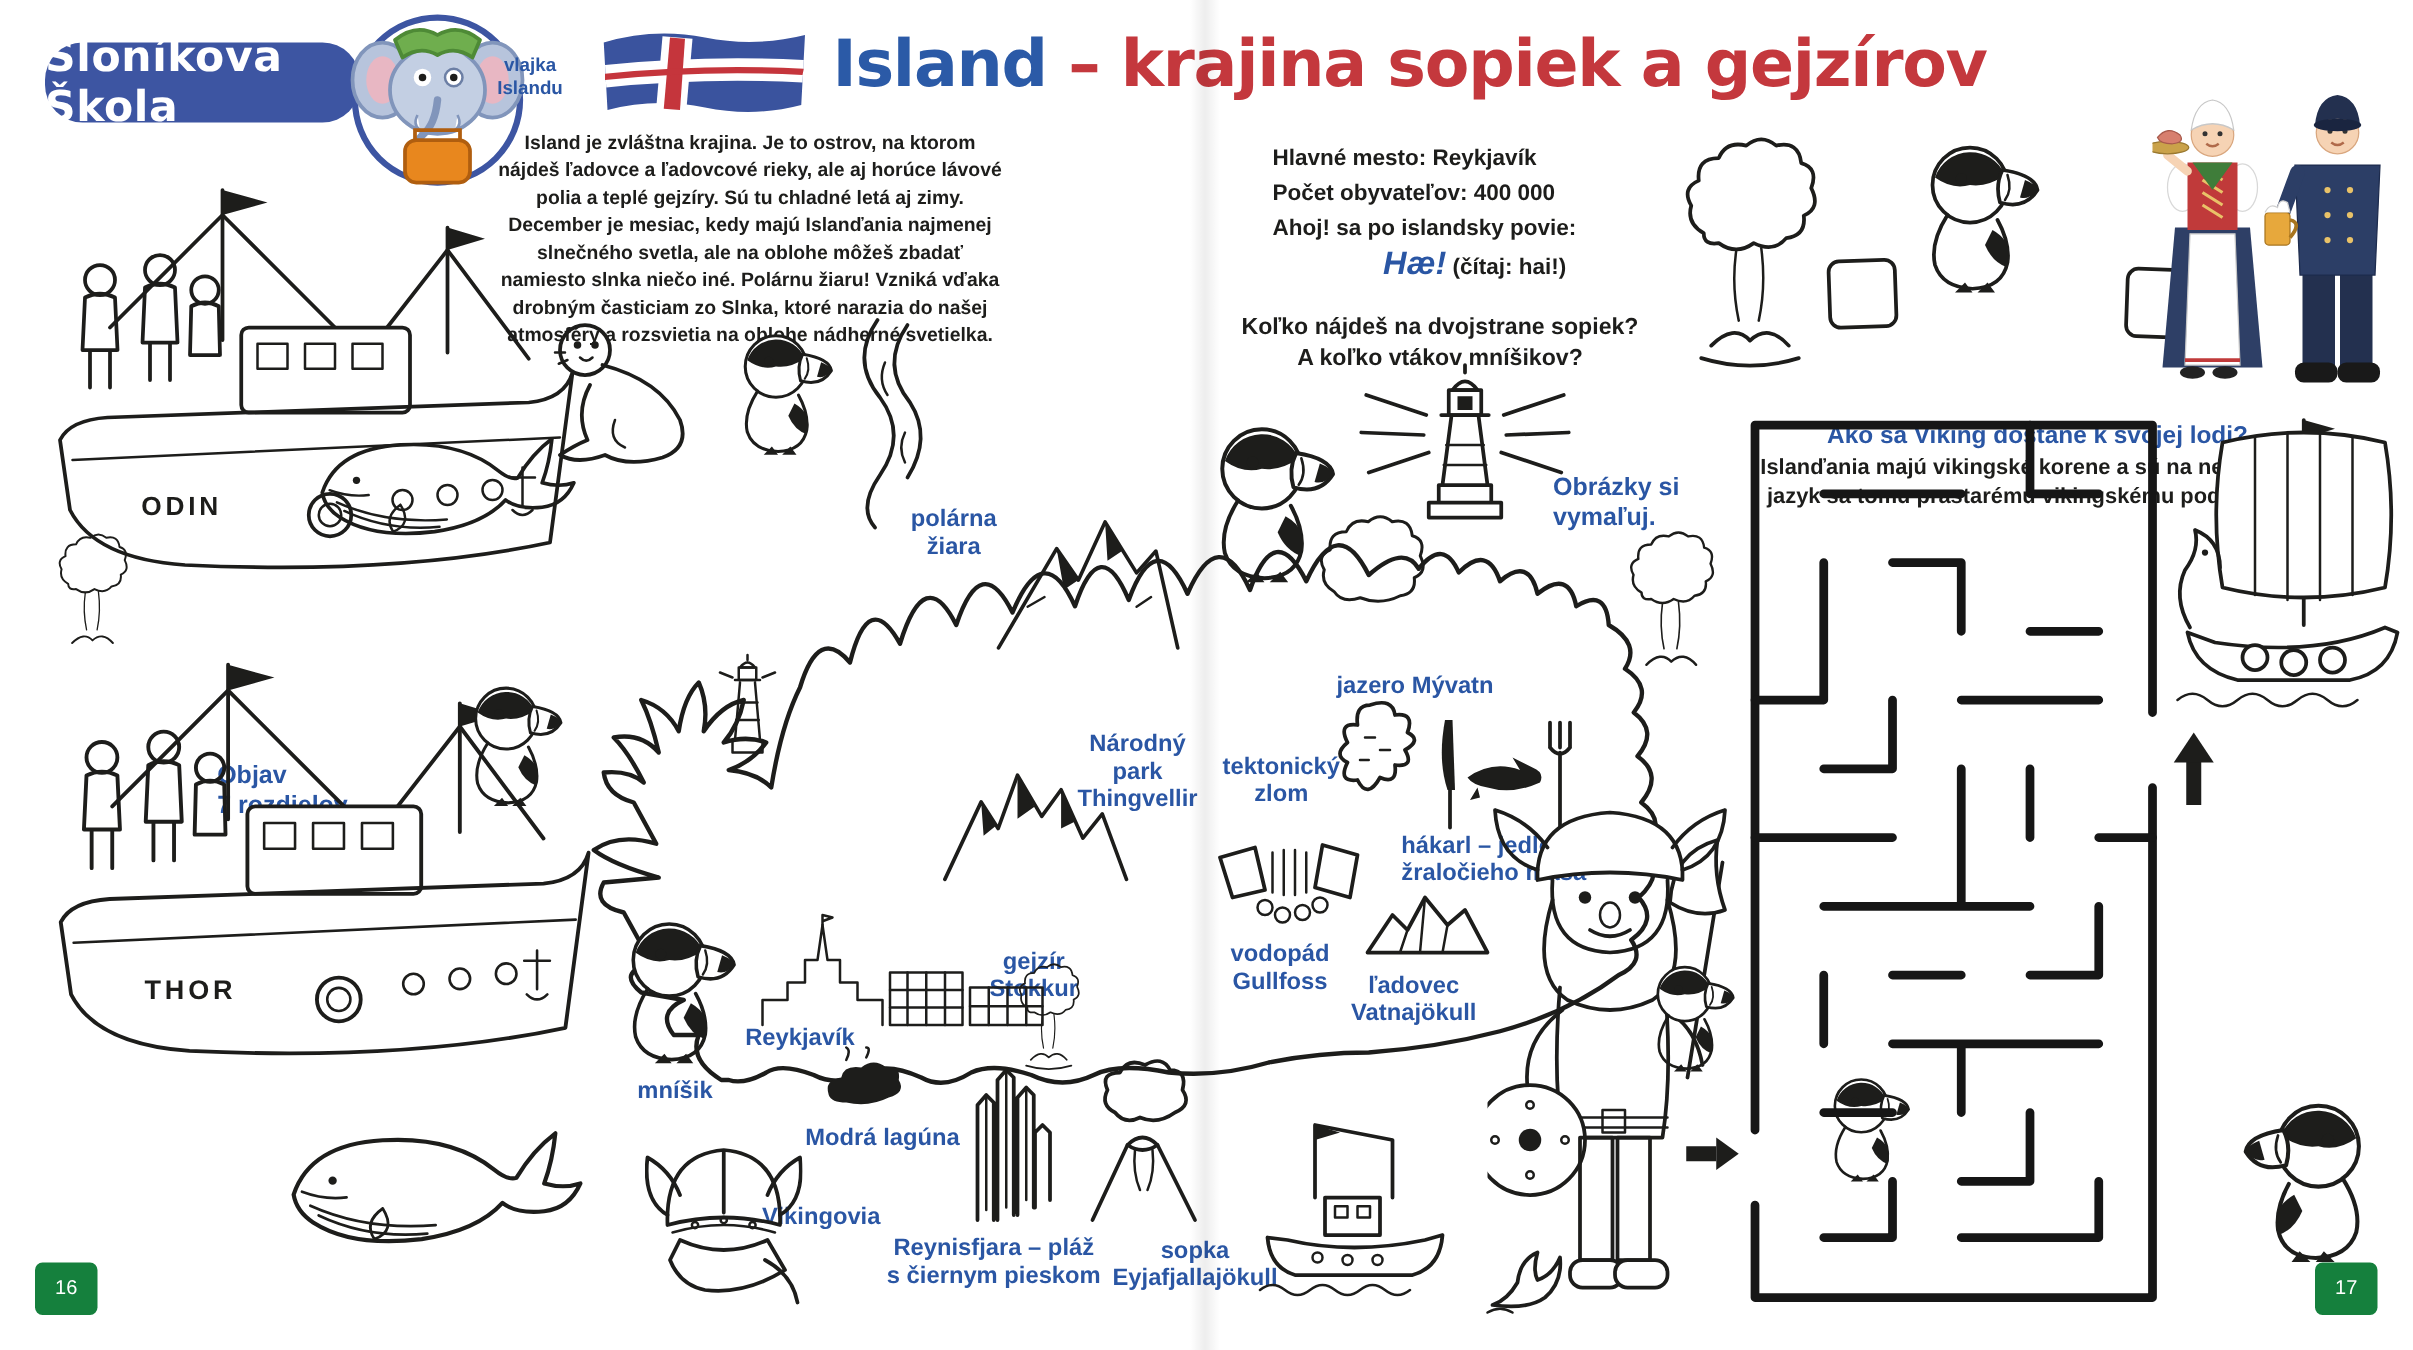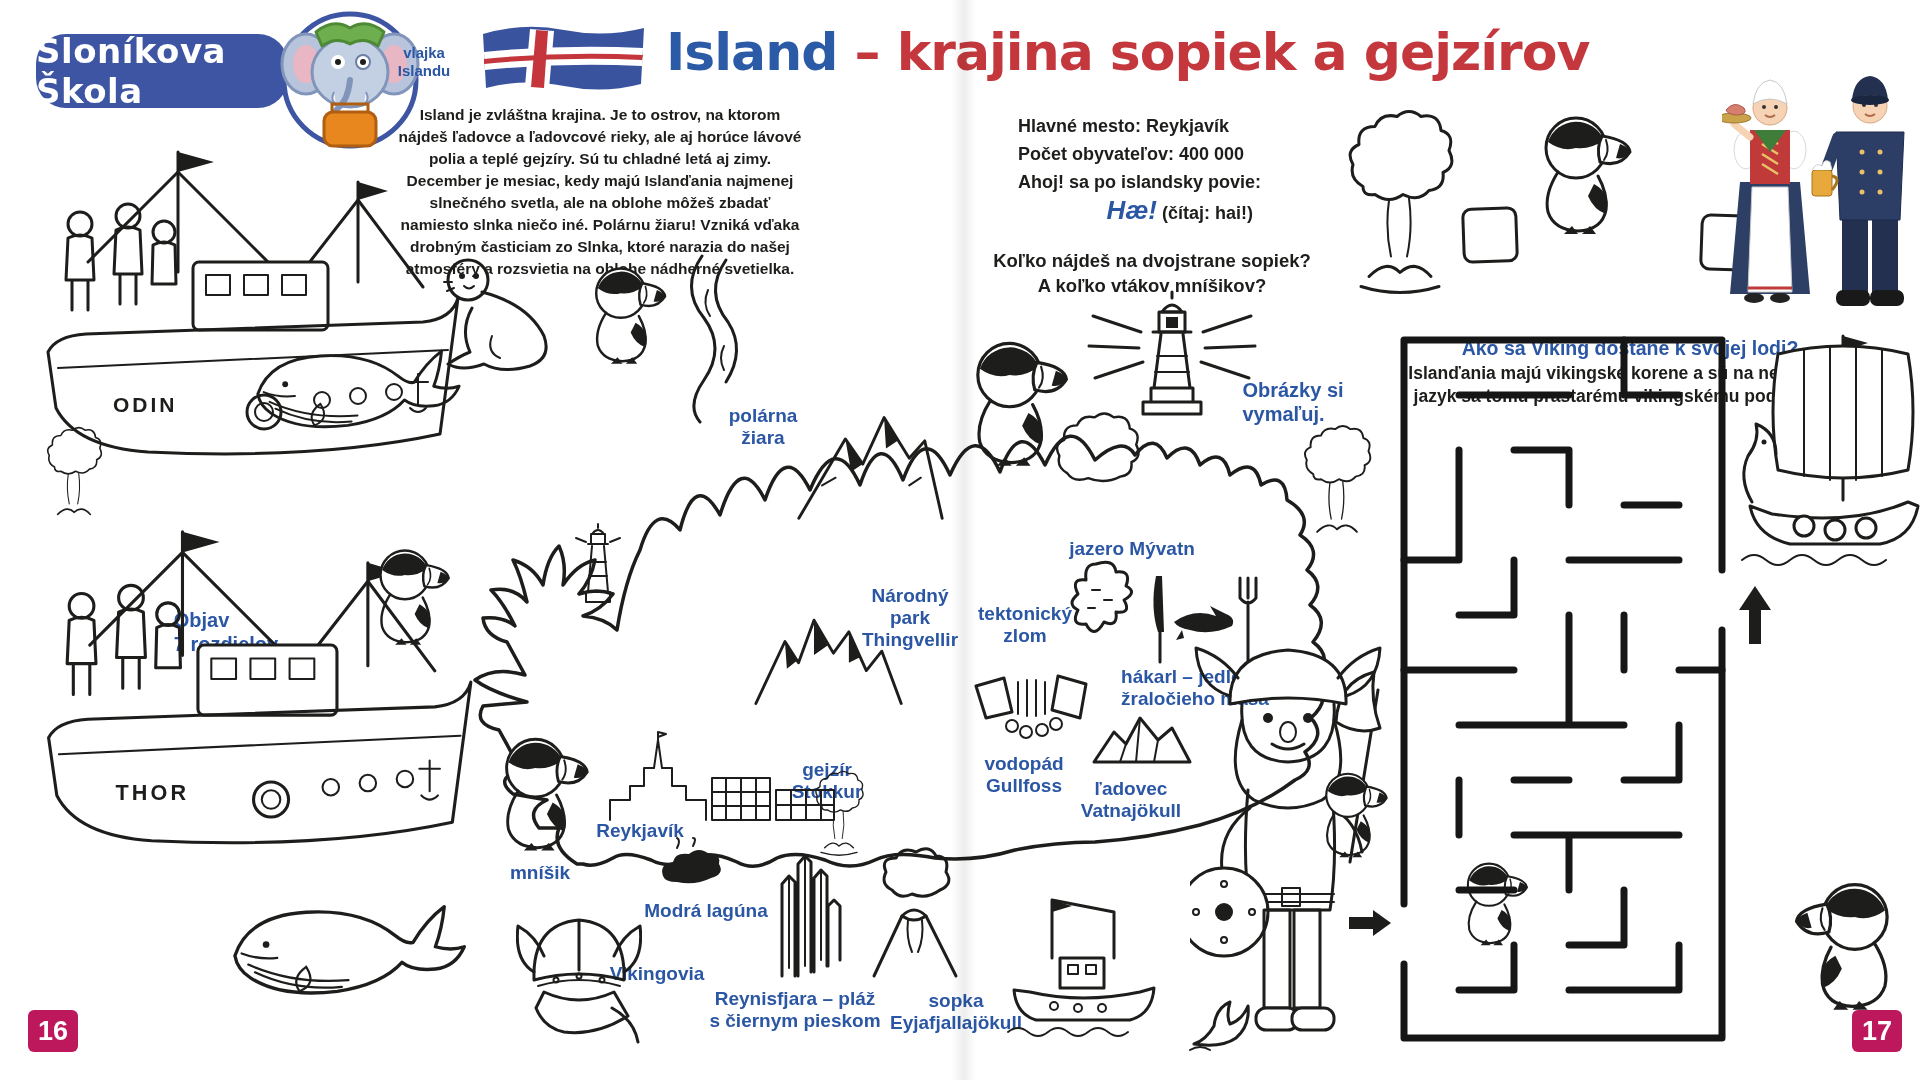--- a/index.html
+++ b/index.html
@@ -20,32 +20,32 @@
   .facts{font-size:18px;font-weight:600;line-height:28px;color:#1d1d1b;}
   .facts b{font-weight:800;}
   .hae{color:#2a56a4;font-weight:800;font-style:italic;font-size:26px;}
   .haeline{ text-align:right;width:235px;}
   .question{font-size:18.5px;font-weight:bold;text-align:center;white-space:pre-line;line-height:1.35;transform:translateX(-50%);}
   .maplabel{color:#2a56a4;font-weight:bold;font-size:19px;line-height:1.15;text-align:center;
             white-space:pre-line;transform:translateX(-50%);font-family:"Liberation Sans",sans-serif;}
   .task{color:#2a56a4;font-weight:bold;font-size:20px;line-height:1.2;text-align:left;white-space:pre-line;transform:translateX(-50%);}
   .mazetitle{color:#2a56a4;font-weight:bold;font-size:19.5px;text-align:center;transform:translateX(-50%);white-space:nowrap;}
   .mazetext{font-size:17.5px;font-weight:600;text-align:center;width:490px;line-height:1.32;transform:translateX(-50%);}
-  .pagenum{background:#be185d;color:#fff;font-weight:bold;font-size:27px;display:flex;
+  .pagenum{background:#15803d;color:#fff;font-weight:normal;font-size:16px;display:flex;
            align-items:center;justify-content:center;border-radius:6px;}
   .ansbox{border:3px solid #1d1d1b;border-radius:10px;background:#fff;}
   .gutter{background:linear-gradient(90deg,rgba(0,0,0,0),rgba(0,0,0,.07),rgba(0,0,0,0));}
   .shipname{font:bold 21px "Liberation Sans",sans-serif;letter-spacing:3px;fill:#1d1d1b;}
 </style>
 </head>
 <body>
 
 <div id="page">
 
-  <div class="abs banner" style="left:36px;top:34px;width:252px;height:74px;">
+  <div class="abs banner" style="left:36px;top:34px;width:252px;height:64px;">
     <span>Sloníkova Škola</span>
   </div>
 
   <svg class="abs" style="left:278px;top:0;" width="145" height="152" viewBox="0 0 145 152">
     <circle cx="72" cy="80" r="66" fill="#fff" stroke="#3d55a2" stroke-width="5"></circle>
     <ellipse cx="28" cy="64" rx="24" ry="30" fill="#b7c4dc" stroke="#8195bb" stroke-width="3"></ellipse>
     <ellipse cx="28" cy="64" rx="13" ry="19" fill="#e8b7c3"></ellipse>
     <ellipse cx="116" cy="64" rx="24" ry="30" fill="#b7c4dc" stroke="#8195bb" stroke-width="3"></ellipse>
     <ellipse cx="116" cy="64" rx="13" ry="19" fill="#e8b7c3"></ellipse>
     <ellipse cx="72" cy="72" rx="38" ry="35" fill="#c3cfe3" stroke="#8195bb" stroke-width="3"></ellipse>

